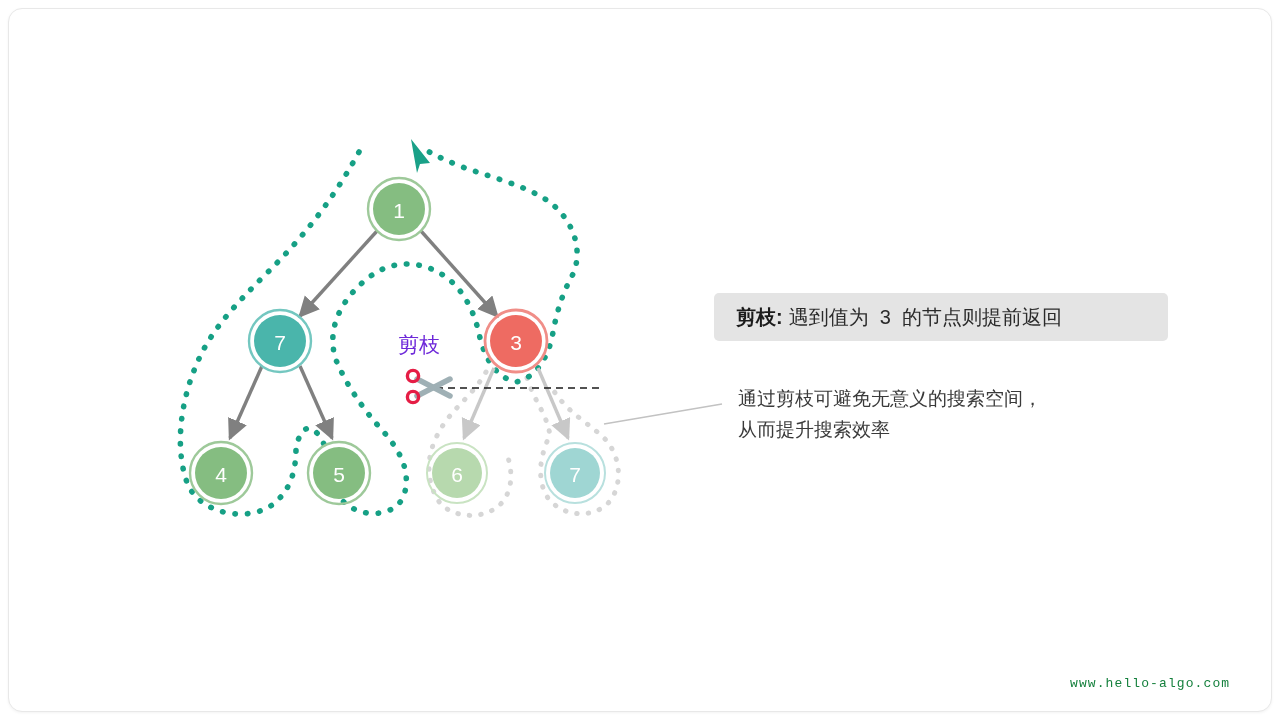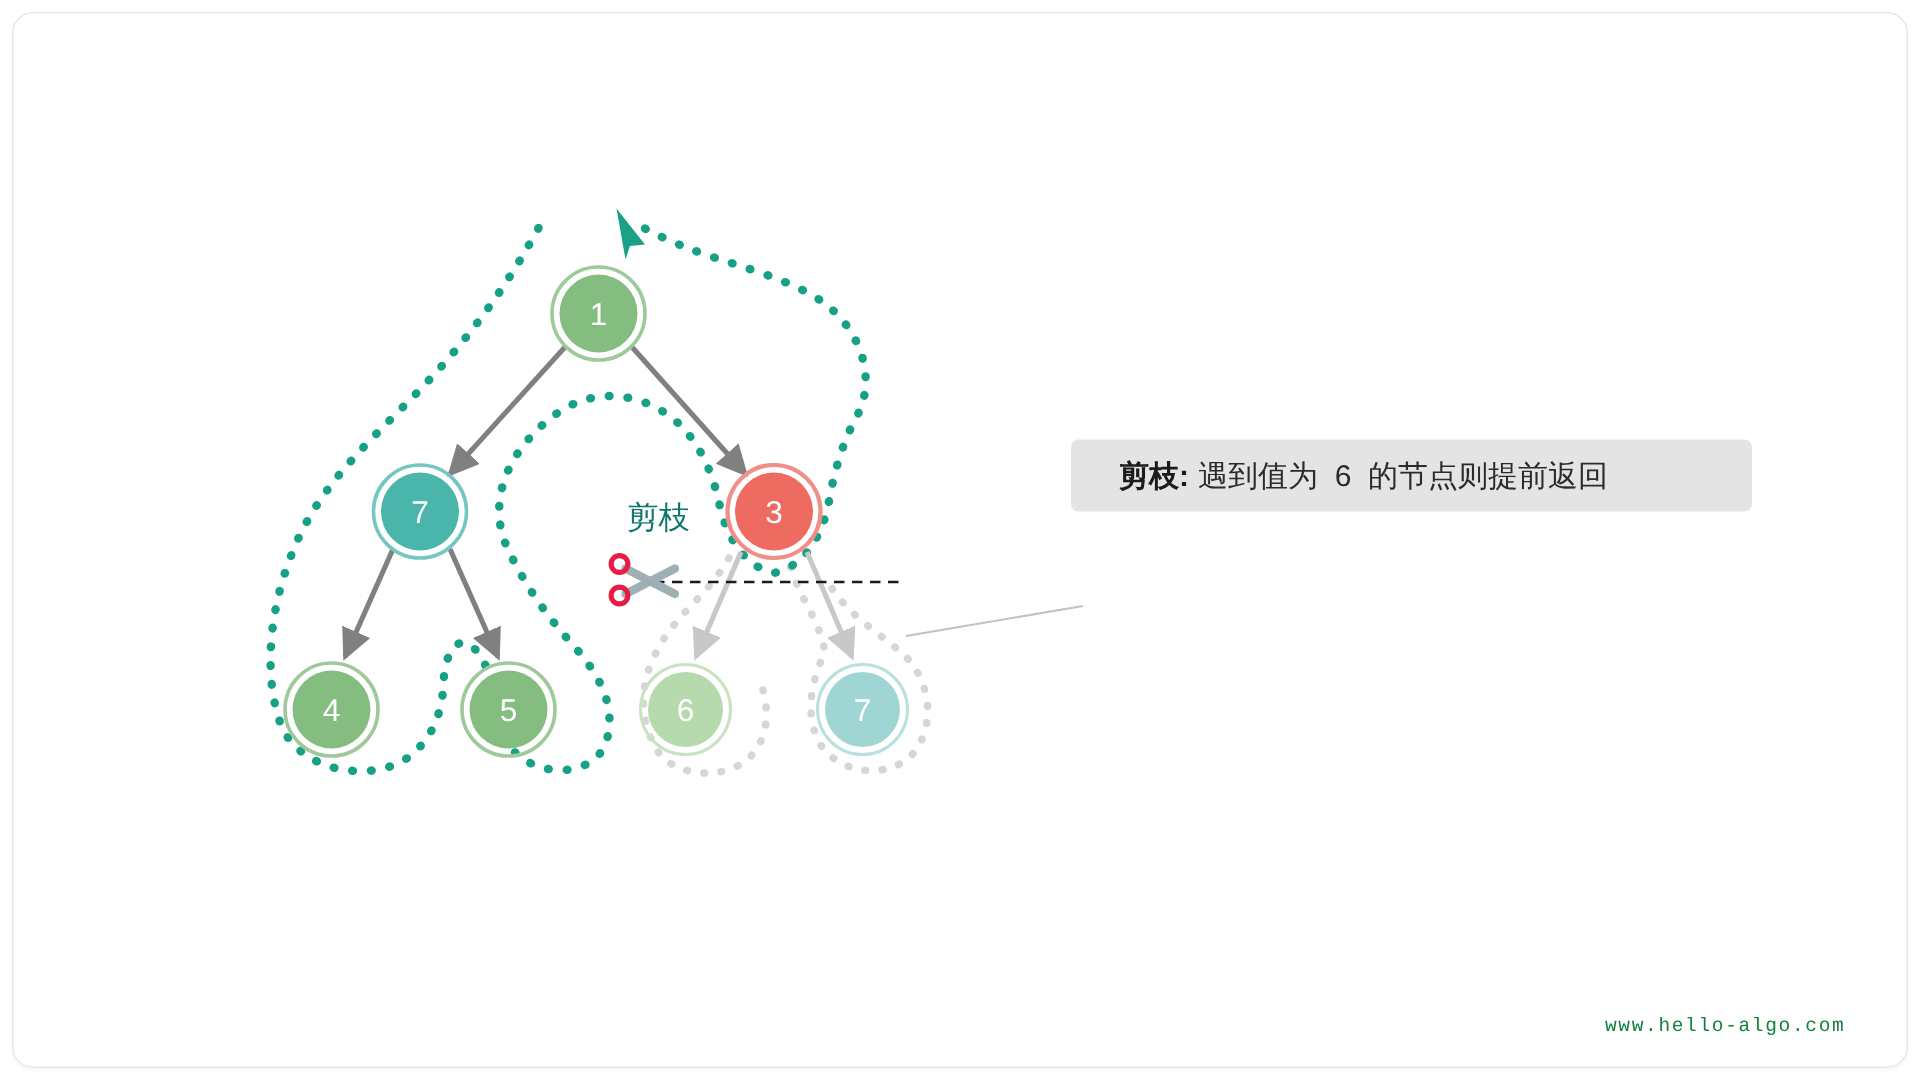--- a/index.html
+++ b/index.html
@@ -40,39 +40,39 @@
     font-family: "Liberation Sans", "DejaVu Sans", sans-serif;
     font-size: 21px;
     text-anchor: middle;
     dominant-baseline: central;
   }
   .node-label.faded { fill: #ffffff; }
 
   
   .prune-caption {
     position: absolute;
-    left: 418px;
+    left: 398px;
     top: 331px;
     font-size: 21px;
-    color: #0f766e;
+    color: #6d28d9;
     font-family: "Liberation Sans", "DejaVu Sans", sans-serif;
     white-space: nowrap;
   }
   .badge {
     position: absolute;
     left: 714px;
     top: 293px;
     width: 454px;
     height: 48px;
     background: #e4e4e4;
     border-radius: 5px;
     box-sizing: border-box;
     display: flex;
     align-items: center;
-    padding-left: 32px;
+    padding-left: 22px;
   }
   .badge-strong {
     font-size: 20px;
     font-weight: bold;
     color: #1b1b1b;
     font-family: "Liberation Sans", "DejaVu Sans", sans-serif;
     white-space: nowrap;
   }
   .badge-text {
     font-size: 20px;
@@ -216,18 +216,20 @@
       <line x1="417" y1="396" x2="450" y2="379" stroke="#9fb0b5" stroke-width="5.5" stroke-linecap="round"></line>
       <circle cx="413" cy="376" r="5.6" fill="none" stroke="#e51d45" stroke-width="3.4"></circle>
       <circle cx="413" cy="397" r="5.6" fill="none" stroke="#e51d45" stroke-width="3.4"></circle>
     </g>
   </svg>
 
   <div class="prune-caption">剪枝</div>
 
   <div class="badge">
     <span class="badge-strong">剪枝:</span>
-    <span class="badge-text">遇到值为  6  的节点则提前返回</span>
+    <span class="badge-text">遇到值为  3  的节点则提前返回</span>
   </div>
 
+  <div class="note">通过剪枝可避免无意义的搜索空间，
+从而提升搜索效率</div>
 
   <div class="watermark">www.hello-algo.com</div>
 </div>
 
 </body></html>

